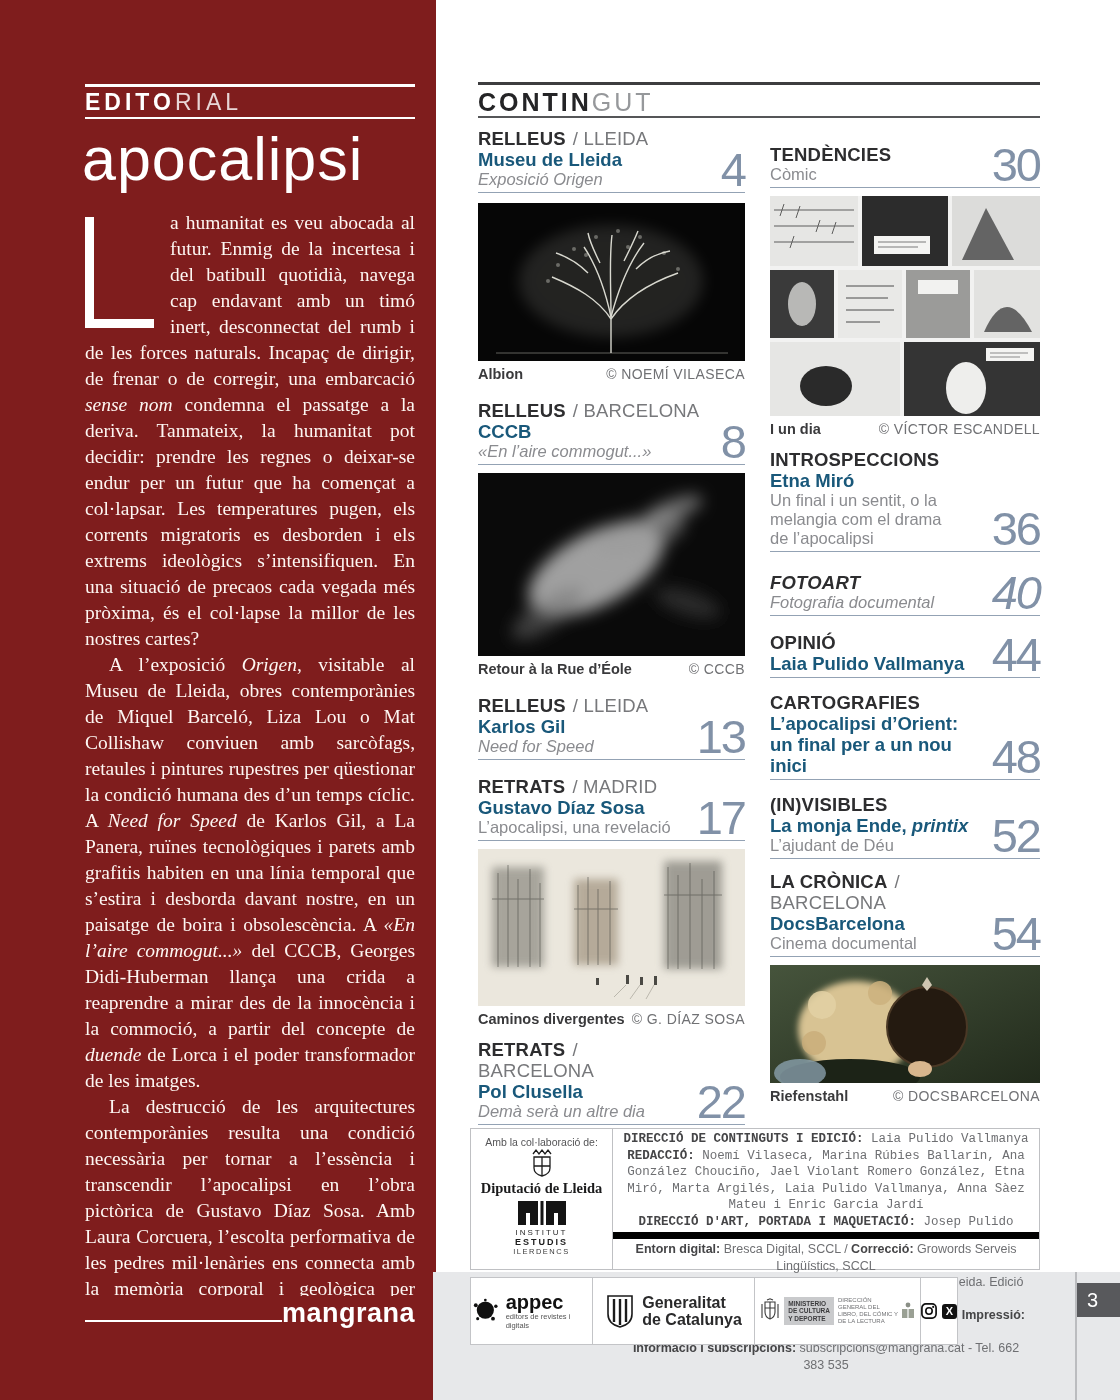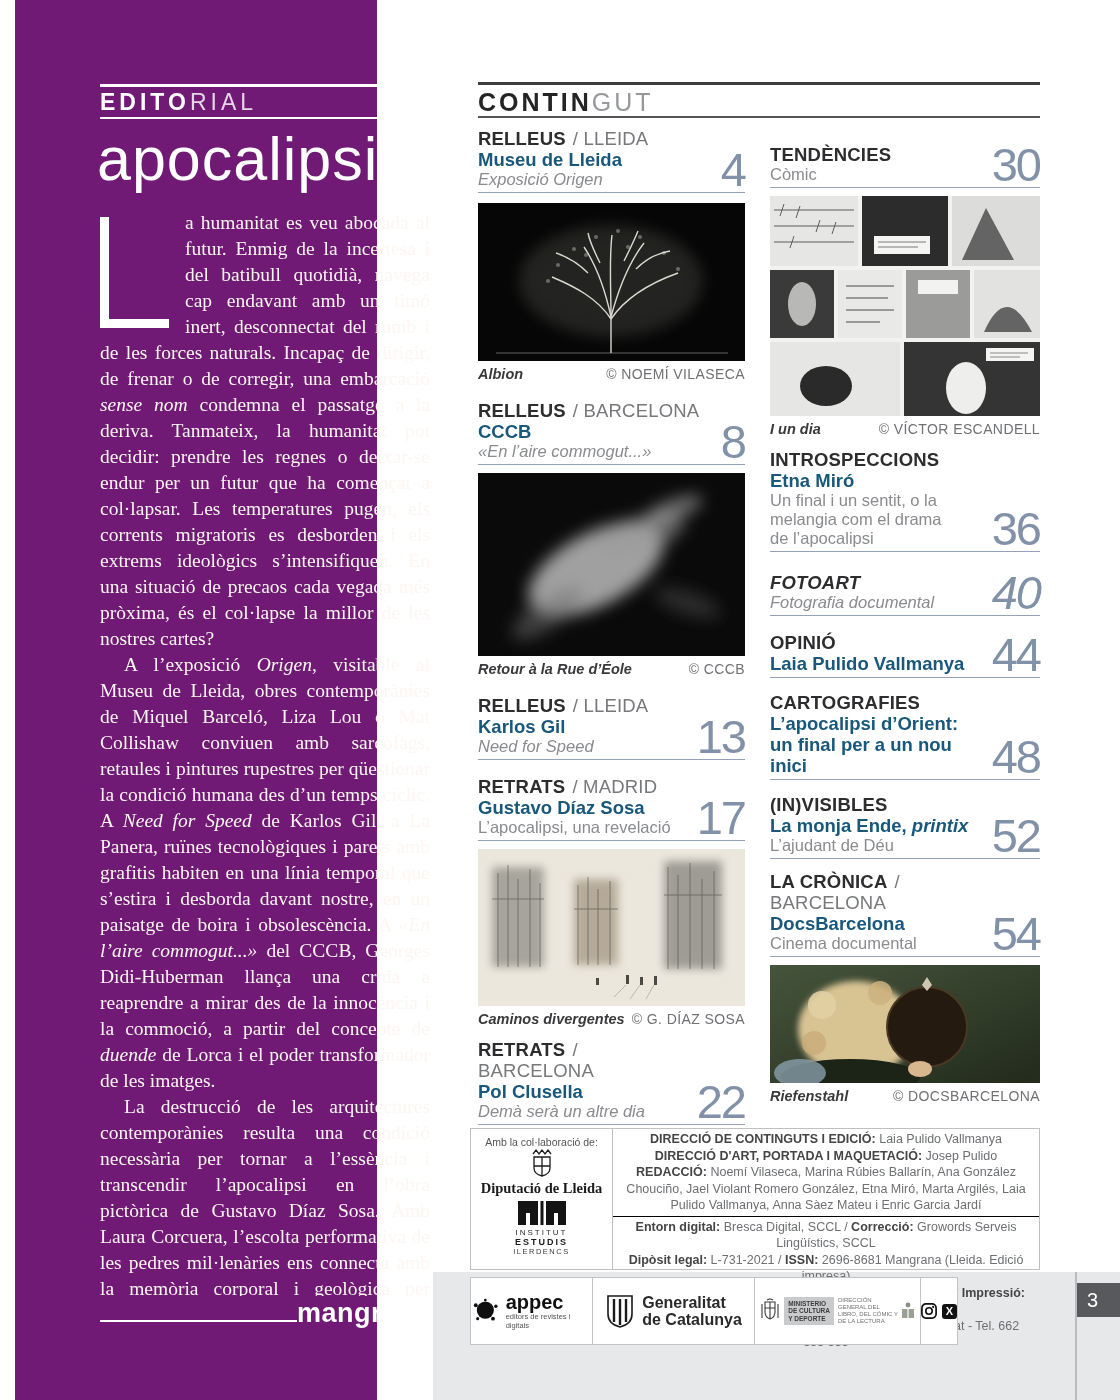--- a/index.html
+++ b/index.html
@@ -2,21 +2,21 @@
 <html><head>
 <meta charset="utf-8">
 <style>
   html,body{margin:0;padding:0;}
   body{
     width:1120px;height:1400px;position:relative;overflow:hidden;
     background:#ffffff;font-family:"Liberation Sans",sans-serif;
     -webkit-font-smoothing:antialiased;
   }
   
-  .red-panel{position:absolute;left:0;top:0;width:362px;height:1400px;background:#701a75;margin-left:15px;}
+  .red-panel{position:absolute;left:0;top:0;width:436px;height:1400px;background:#7f1d1d;}
   .ed-rule{position:absolute;left:85px;width:330px;background:#ffffff;}
   .ed-rule.r1{top:84px;height:3px;}
   .ed-rule.r2{top:117px;height:2px;}
   .ed-kicker{position:absolute;left:85px;top:89px;color:#fff;font-size:23px;font-weight:bold;letter-spacing:4px;}
   .ed-kicker .light{font-weight:normal;color:rgba(255,255,255,.82);}
   .ed-title{position:absolute;left:82px;top:124px;margin:0;color:#fff;font-size:61px;font-weight:300;letter-spacing:1px;font-family:"Liberation Sans",sans-serif;}
   .ed-body{position:absolute;left:85px;top:210px;width:330px;height:1086px;overflow:hidden;
     color:#fdf6f2;font-family:"Liberation Serif",serif;font-size:19.5px;line-height:26px;text-align:justify;}
   .ed-body p{margin:0;text-indent:24px;}
   .ed-body p.first{text-indent:0;}
@@ -39,21 +39,21 @@
   .etxt{flex:1;min-width:0;}
   .ehead{font-size:18.5px;font-weight:bold;color:#2d2d2f;letter-spacing:.2px;line-height:21px;}
   .ehead .eloc{font-weight:normal;color:#77787b;margin-left:7px;}
   .ename{font-size:18.5px;font-weight:bold;color:#19587a;line-height:21px;}
   .esub{font-size:16.5px;color:#8a8b8f;line-height:19px;}
   .esub.it{font-style:italic;}
   .enum{font-size:47px;color:#8191a7;line-height:.78;letter-spacing:-2px;margin-left:6px;white-space:nowrap;}
   .fig{margin:0;}
   .fig svg{display:block;}
   .cap{display:flex;justify-content:space-between;align-items:baseline;margin-top:5px;}
-  .cap-t{font-size:14.5px;font-weight:bold;font-style:italic;color:#3a3a3c;}
+  .cap-t{font-size:14.5px;font-weight:bold;color:#3a3a3c;}
   .cap-c{font-size:14px;color:#707174;letter-spacing:.4px;}
 
   
   .mt8{margin-top:8px;}.mt10{margin-top:10px;}.mt12{margin-top:12px;}.mt14{margin-top:14px;}
   .mt16{margin-top:16px;}.mt18{margin-top:18px;}.mt20{margin-top:20px;font-style:italic;}
 
   
   .gray-bottom{position:absolute;left:433px;top:1272px;width:687px;height:128px;background:#e7e8ea;}
   .vline{position:absolute;left:1075px;top:1272px;width:2px;height:128px;background:#bbbcbf;}
   .page-badge{position:absolute;left:1077px;top:1283px;width:43px;height:34px;background:#58595c;color:#fff;
@@ -64,21 +64,21 @@
   .collab-label{font-size:10.5px;color:#545456;}
   .collab-org1{font-family:"Liberation Serif",serif;font-weight:bold;font-size:14.5px;color:#1b1b1c;margin-top:2px;}
   .iei{display:flex;flex-direction:column;align-items:center;margin-top:4px;}
   .iei-l1{font-size:8px;letter-spacing:2px;color:#2a2a2a;margin-top:1px;}
   .iei-l2{font-size:9px;font-weight:bold;letter-spacing:2px;color:#1c1c1c;}
   .iei-l3{font-size:7.5px;letter-spacing:1.5px;color:#3a3a3a;}
   .credits-cell{flex:1;display:flex;flex-direction:column;}
   .credits-blk{flex:1;display:flex;flex-direction:column;justify-content:center;text-align:center;
     font-size:12.5px;line-height:16.5px;color:#6e6f72;padding:2px 10px;}
   .credits-blk b{color:#454547;}
-  .credits-blk.b1{border-bottom:1px solid #000000;}
+  .credits-blk.b1{border-bottom:7px solid #000000;font-family:Liberation Mono, monospace;}
   .credits-blk div{white-space:normal;}
 
   .logos-strip{position:absolute;left:470px;top:1277px;width:488px;height:68px;border:1px solid #c3c4c7;box-sizing:border-box;background:#fff;display:flex;}
   .logo-cell{display:flex;align-items:center;justify-content:center;border-right:1px solid #c3c4c7;box-sizing:border-box;}
   .logo-cell:last-child{border-right:none;}
   .cell-appec{width:141px;}
   .cell-gencat{width:188px;}
   .cell-min{width:192px;}
   .cell-social{flex:1;gap:5px;}
   .appec-txt .a1{font-size:20px;font-weight:bold;color:#111;line-height:1;}
@@ -419,22 +419,22 @@
         </g>
       </svg>
       <div class="iei-l1">INSTITUT</div>
       <div class="iei-l2">ESTUDIS</div>
       <div class="iei-l3">ILERDENCS</div>
     </div>
   </div>
   <div class="credits-cell">
     <div class="credits-blk b1">
       <div><b>DIRECCIÓ DE CONTINGUTS I EDICIÓ:</b> Laia Pulido Vallmanya</div>
+      <div><b>REDACCIÓ:</b> Noemí Vilaseca, Marina Rúbies Ballarín, Ana González Chouciño, Jael Violant Romero González, Etna Miró, Marta Argilés, Laia Pulido Vallmanya, Anna Sàez Mateu i Enric Garcia Jardí</div>
       <div><b>DIRECCIÓ D'ART, PORTADA I MAQUETACIÓ:</b> Josep Pulido</div>
-      <div><b>REDACCIÓ:</b> Noemí Vilaseca, Marina Rúbies Ballarín, Ana González Chouciño, Jael Violant Romero González, Etna Miró, Marta Argilés, Laia Pulido Vallmanya, Anna Sàez Mateu i Enric Garcia Jardí</div>
     </div>
     <div class="credits-blk">
       <div><b>Entorn digital:</b> Bresca Digital, SCCL / <b>Correcció:</b> Growords Serveis Lingüístics, SCCL</div>
       <div><b>Dipòsit legal:</b> L-731-2021 / <b>ISSN:</b> 2696-8681 Mangrana (Lleida. Edició impresa)</div>
       <div><b>Edita:</b> MANGRANA CULTURA CONTEMPORÀNIA, SCCL / <b>Impressió:</b> Anfigraf, SA</div>
       <div><b>Informació i subscripcions:</b> subscripcions@mangrana.cat - Tel. 662 383 535</div>
     </div>
   </div>
 </div>
 

